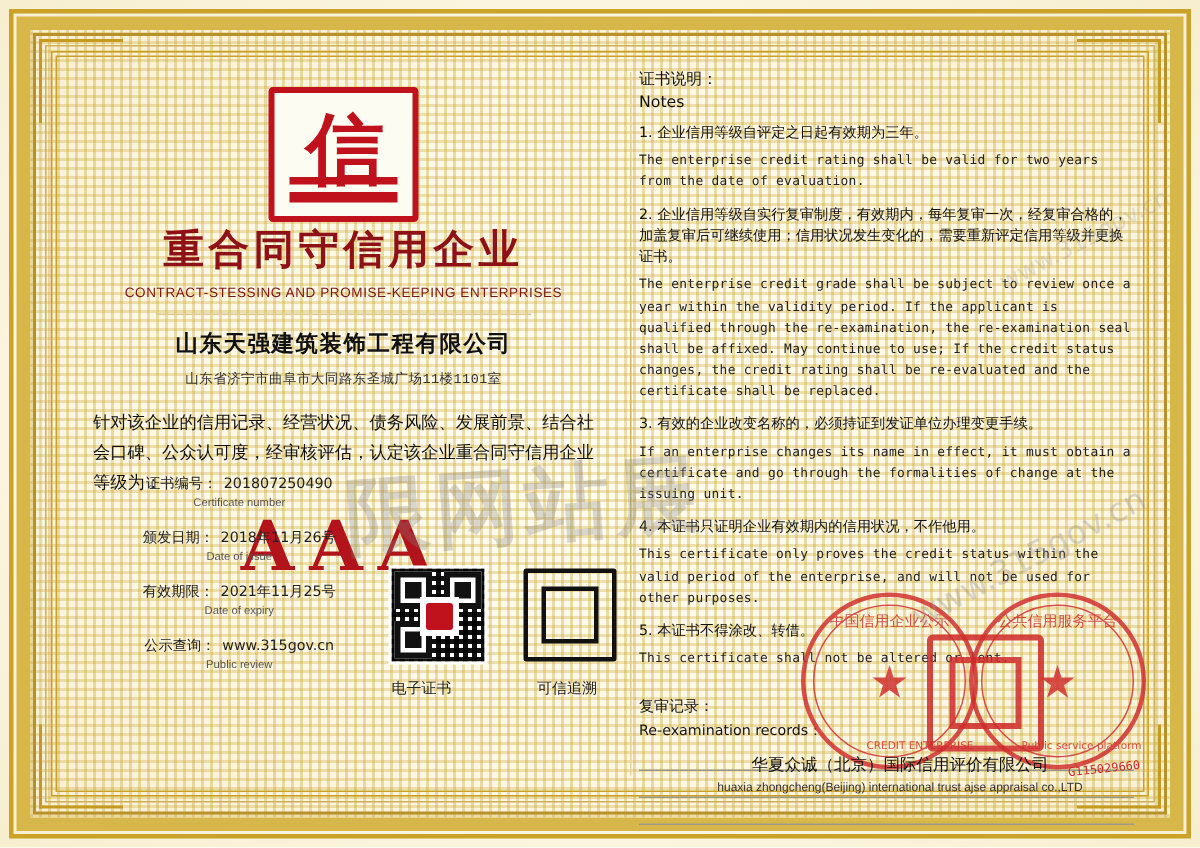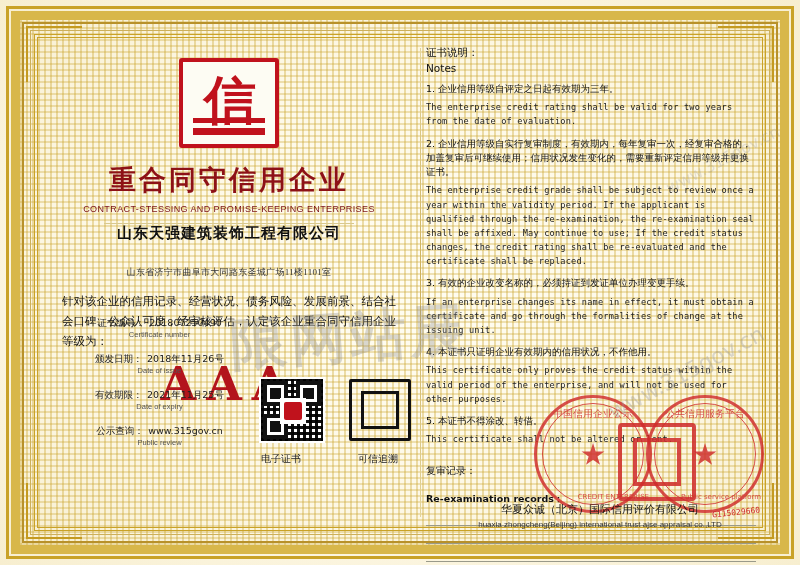--- a/index.html
+++ b/index.html
@@ -87,37 +87,36 @@
     letter-spacing:-2px;
   }
   .logo .bar{
     position:absolute;left:10px;right:10px;bottom:9px;height:7px;background:#c0121c;
   }
   .logo .bar2{
     position:absolute;left:10px;right:10px;bottom:21px;height:5px;background:#c0121c;
   }
 
   .title-cn{
-    margin-top:14px;
     font-family:"DejaVu Sans", sans-serif;
     font-size:27px;font-weight:bold;color:#8d1116;letter-spacing:3px;
   }
   .title-en{
     margin-top:6px;font-size:9px;color:#7b1418;letter-spacing:.4px;
   }
   .rule{
     width:250px;height:1px;background:#d9c98f;margin:9px auto 0;
   }
   .company{
-    font-size:15px;font-weight:bold;color:#111;letter-spacing:1px;
+    margin-top:10px;font-size:15px;font-weight:bold;color:#111;letter-spacing:1px;
     font-family:"DejaVu Sans", sans-serif;
   }
   .address{
-    margin-top:23px;font-size:9px;color:#333;letter-spacing:.3px;
-    font-family:Liberation Serif, serif;
+    margin-top:7px;font-size:9px;color:#333;letter-spacing:.3px;
+    font-family:Liberation Mono, monospace;
   }
   .desc{
     margin:12px 18px 0;font-size:11.5px;color:#111;line-height:1.75;text-align:justify;
     font-family:"DejaVu Sans", sans-serif;
   }
   .grade{
     margin-top:6px;
     font-family:"DejaVu Serif", serif;
     font-size:46px;font-weight:bold;color:#b3141c;letter-spacing:10px;
   }
@@ -173,21 +172,21 @@
     margin-top:8px;font-size:9.5px;color:#111;line-height:1.5;
     font-family:"DejaVu Sans", sans-serif;
   }
   .note-en{
     margin-top:4px;font-size:8.6px;color:#222;line-height:1.65;letter-spacing:.2px;
     font-family:"DejaVu Sans Mono", monospace;
   }
   .reexam{
     margin-top:18px;font-size:10px;color:#111;font-family:"DejaVu Sans", sans-serif;
   }
-  .reexam .en{margin-top:15px;font-size:9.5px;font-weight:bold;}
+  .reexam .en{margin-top:3px;font-size:9.5px;}
   .reexam-lines{margin-top:2px;}
   .reexam-lines div{
     border-bottom:1px solid #9a9a8a;height:17px;
   }
 
   
   .stamp{
     position:absolute;width:112px;height:112px;border-radius:50%;
     border:3px solid #cf2b2b;color:#cf2b2b;opacity:.82;
   }

